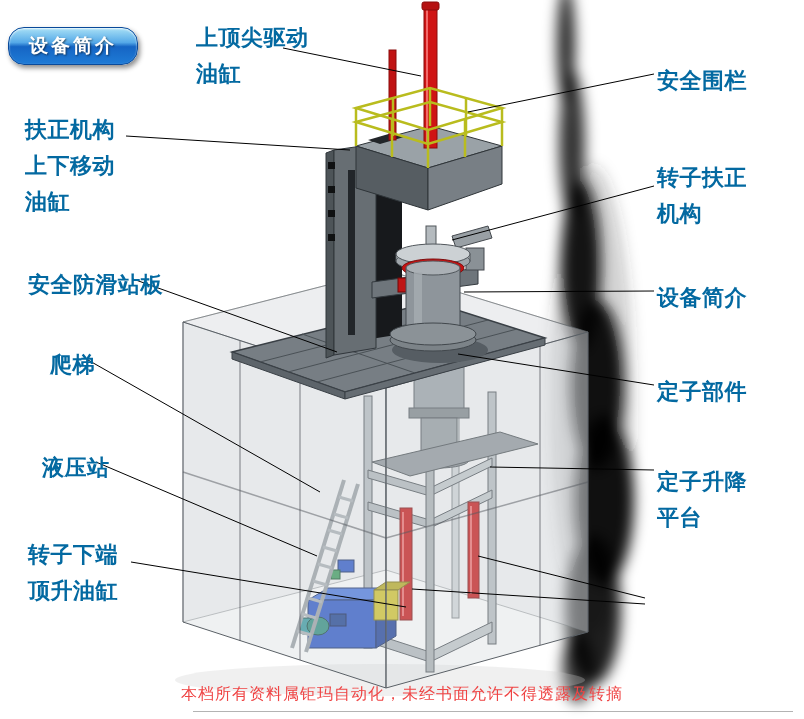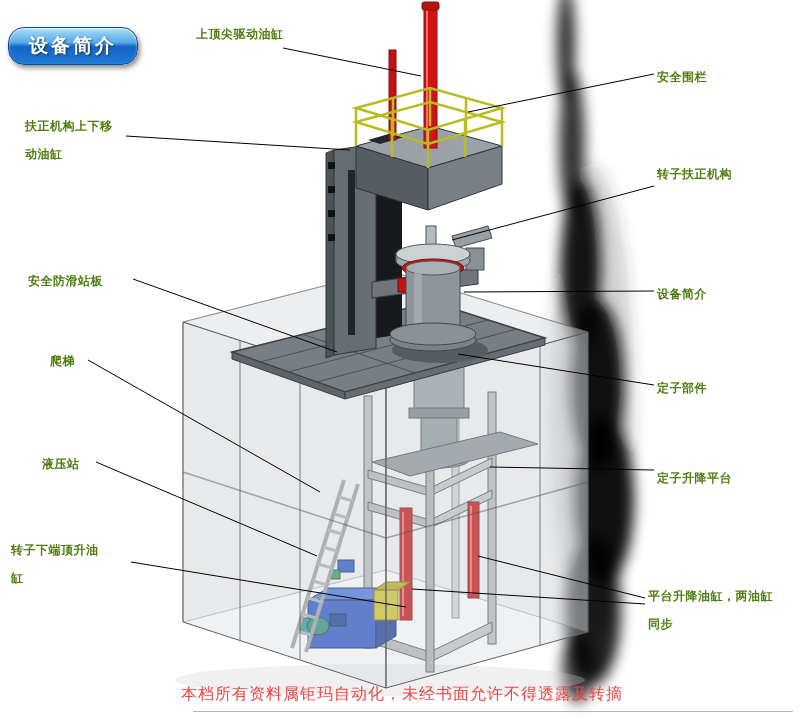--- a/index.html
+++ b/index.html
@@ -19,22 +19,22 @@
     background:linear-gradient(180deg,#a8e0f6 0%, #56aae8 40%, #1565c4 52%, #1f7bd6 100%);
     border:1px solid #0a4a9a;
     box-shadow:2px 3px 5px rgba(0,0,0,0.45), inset 0 1px 2px rgba(255,255,255,0.85);
     color:#fff; font-size:19px; font-weight:bold; letter-spacing:3px;
     display:flex; align-items:center; justify-content:center;
     text-shadow:1px 1px 2px rgba(0,0,0,0.55);
   }
 
   .callout {
     position:absolute;
-    font-size:12px; font-weight:600; color:#4d7c0f;
-    line-height:28px; letter-spacing:0.5px;
+    font-size:22px; font-weight:600; color:#0369a1;
+    line-height:36px; letter-spacing:0.5px;
     white-space:normal;
   }
 
   .footer {
     position:absolute; left:0; top:684px; width:804px;
     text-align:center; font-size:16px; font-weight:500; color:#ef4444;
     letter-spacing:1px;
   }
   .baseline {
     position:absolute; left:193px; top:711px; width:600px; height:1px;
@@ -238,30 +238,29 @@
   <div class="callout" style="left:196px; top:20px;  width:116px;">上顶尖驱动油缸</div>
 
   <div class="callout" style="left:28px;  top:267px;">安全防滑站板</div>
 
   <div class="callout" style="left:25px;  top:112px; width:98px;">扶正机构上下移动油缸</div>
 
   <div class="callout" style="left:50px;  top:347px;">爬梯</div>
 
   <div class="callout" style="left:42px;  top:450px;">液压站</div>
 
-  <div class="callout" style="left:11px;  top:537px; width:98px;font-family:Liberation Mono, monospace;">转子下端顶升油缸</div>
+  <div class="callout" style="left:28px;  top:537px; width:98px;">转子下端顶升油缸</div>
 
   <div class="callout" style="left:657px; top:63px;">安全围栏</div>
 
   <div class="callout" style="left:657px; top:160px; width:98px;">转子扶正机构</div>
 
   <div class="callout" style="left:657px; top:280px;">设备简介</div>
 
   <div class="callout" style="left:657px; top:374px;">定子部件</div>
 
   <div class="callout" style="left:657px; top:432px; width:98px;margin-top:32px;">定子升降平台</div>
 
-  <div class="callout" style="left:648px; top:582px; width:134px;">平台升降油缸，两油缸同步</div>
 
   <div class="footer">本档所有资料属钜玛自动化，未经书面允许不得透露及转摘</div>
   <div class="baseline"></div>
 
 </div>
 
 </body></html>

